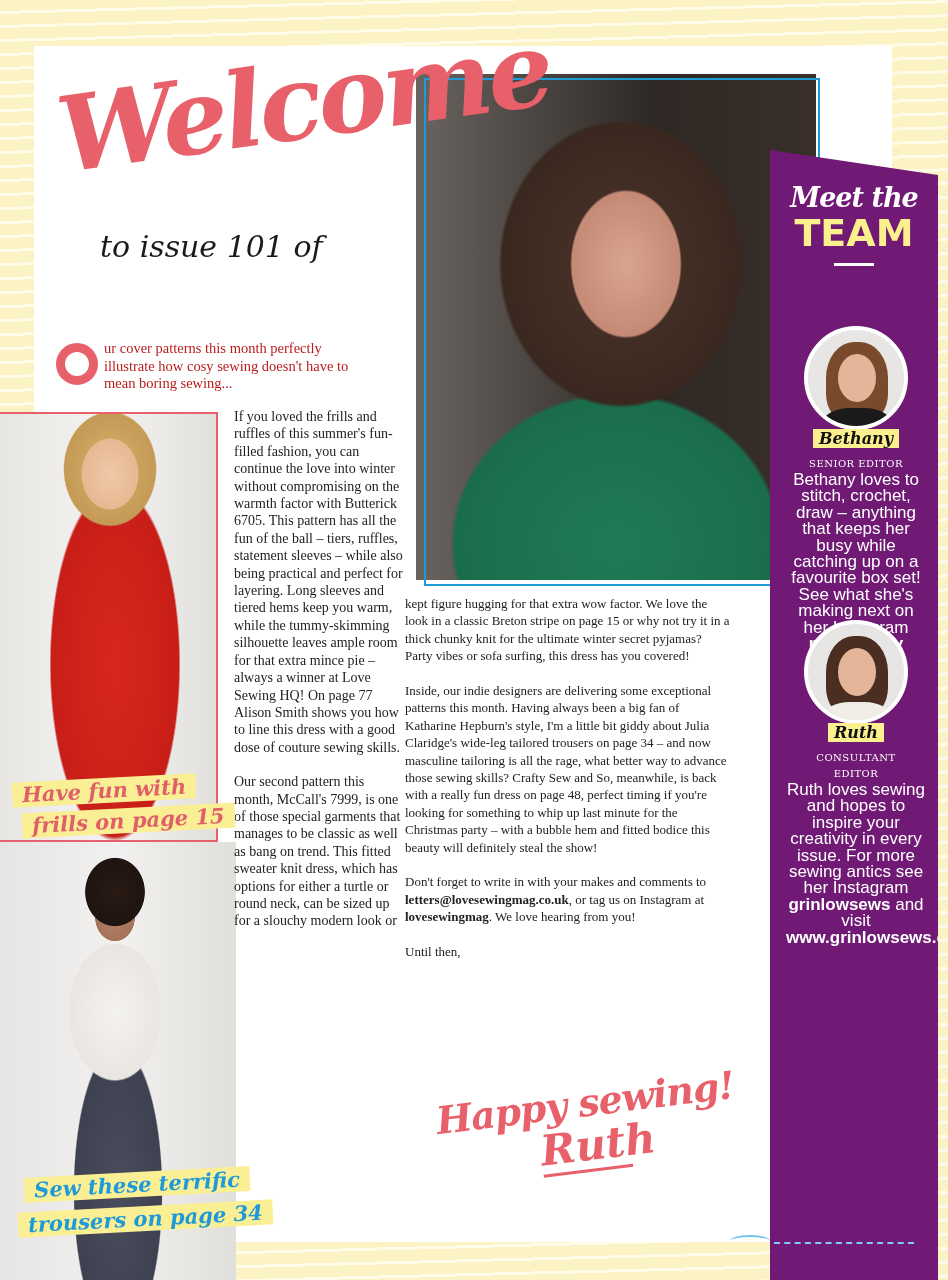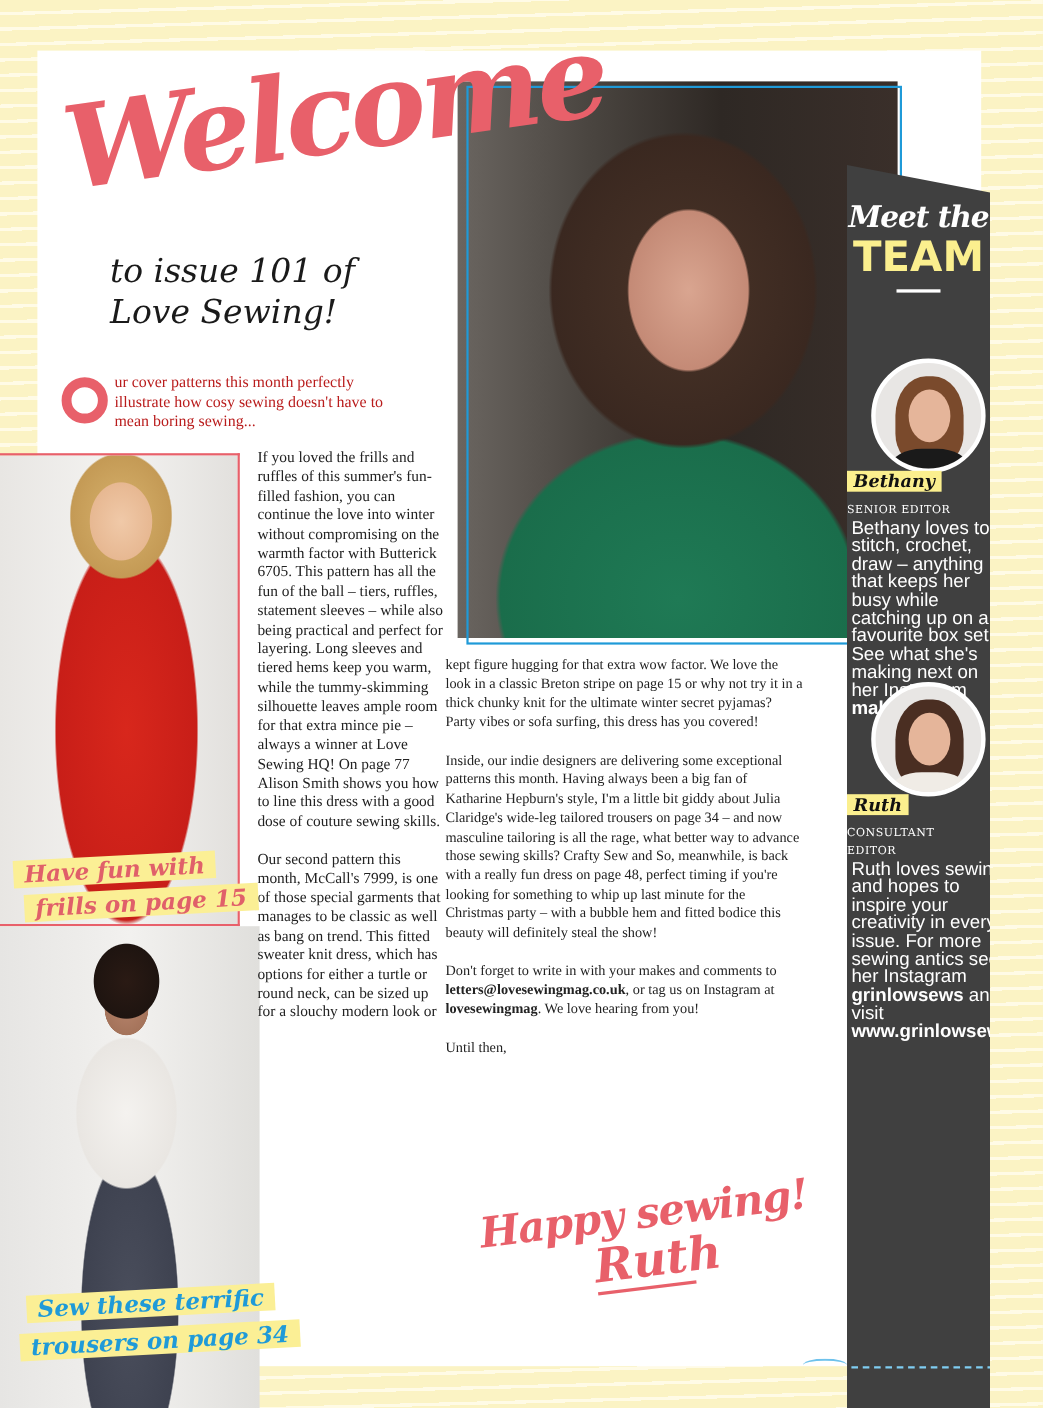--- a/index.html
+++ b/index.html
@@ -86,29 +86,29 @@
   }
   .caption {
     position: absolute; font-family: "DejaVu Serif", serif; font-style: italic; font-weight: bold;
     background: #fbef95; padding: 0 10px; white-space: nowrap; z-index: 6;
   }
   .cap-red { color: #e0606a; font-size: 21px; }
   .cap-blue { color: #1f9ad8; font-size: 21px; }
 
   
   .team {
-    position: absolute; left: 770px; top: 150px; width: 130px; height: 1130px;
-    background: #404040; z-index: 4;
+    position: absolute; left: 770px; top: 150px; width: 168px; height: 1130px;
+    background: #701a75; z-index: 4;
     clip-path: polygon(0 0, 100% 25px, 100% 100%, 0 100%);
   }
   .team-head { text-align: center; padding-top: 32px; }
   .meet { font-family: "DejaVu Serif", serif; font-style: italic; font-weight: bold; font-size: 27px; color: #ffffff; display:block; letter-spacing:-1px; }
   .team-word { font-family: "DejaVu Sans", sans-serif; font-weight: bold; font-size: 38px; color: #fbef8e; line-height: 40px; display:block; }
   .team-rule { width: 40px; height: 3px; background: #ffffff; margin: 10px auto 0; }
-  .member { position: absolute; left: 0; width: 148px; text-align: left; }
+  .member { position: absolute; left: 12px; width: 148px; text-align: center; }
   .avatar {
     width: 104px; height: 104px; border-radius: 50%; border: 4px solid #ffffff; margin: 0 auto;
     background: #e8e6e4; position: relative; overflow: hidden;
   }
   .avatar .face { position: absolute; left: 30px; top: 24px; width: 38px; height: 48px; border-radius: 50%; background: #e5b59a; }
   .avatar .hair { position: absolute; left: 18px; top: 12px; width: 62px; height: 80px; border-radius: 45% 45% 35% 35%; }
   .avatar .body { position: absolute; left: 14px; top: 78px; width: 70px; height: 40px; border-radius: 40% 40% 0 0; }
   .nametag {
     display: inline-block; background: #fbef8e; padding: 0 6px; margin-top: -12px; position: relative;
     font-family: "DejaVu Serif", serif; font-style: italic; font-weight: bold; font-size: 16px; color: #111;
@@ -126,21 +126,20 @@
   }
 </style>
 </head>
 <body>
 
 <div class="page"></div>
 
 <div class="welcome">Welcome</div>
 <div class="subtitle">
   <span>to issue 101 of</span><br>
-  <span>Love Sewing!</span>
 </div>
 
 <div class="intro">
   <span class="dropcap"></span>
   <span>ur cover patterns this month perfectly illustrate how cosy sewing doesn't have to mean boring sewing...</span>
 </div>
 
 <div class="photo-main"></div>
 <div class="photo-main-frame"></div>
 

